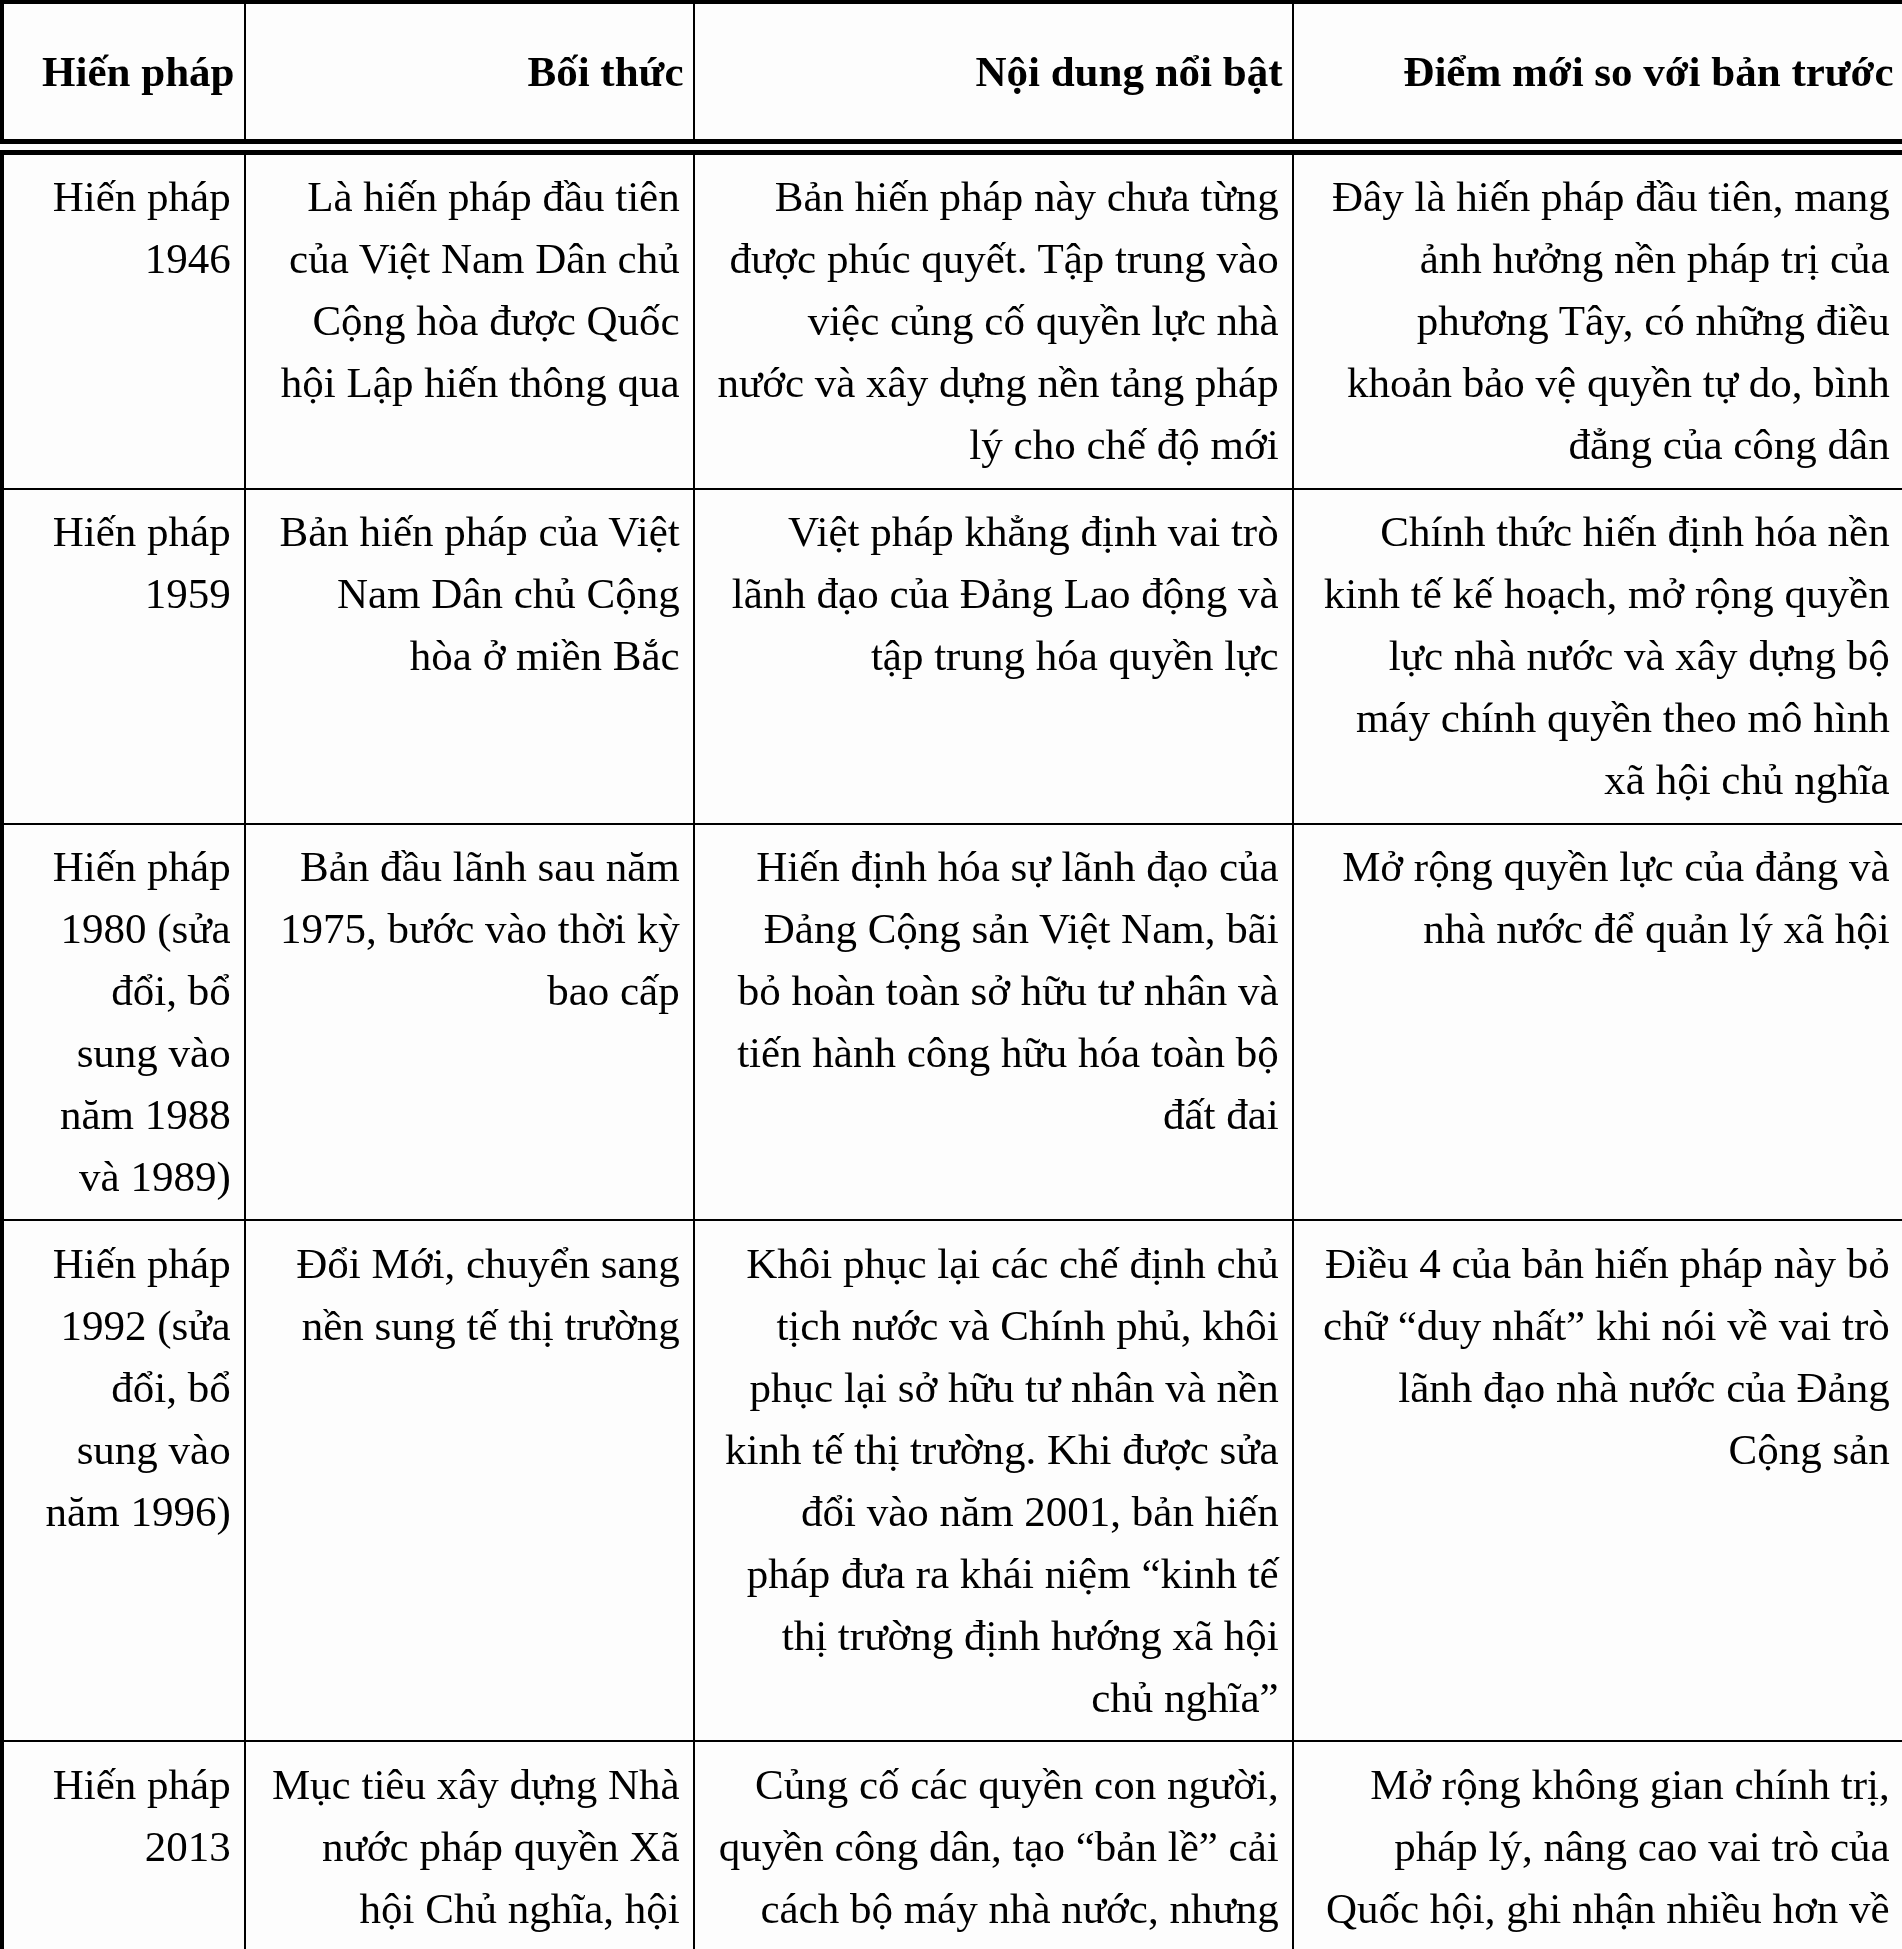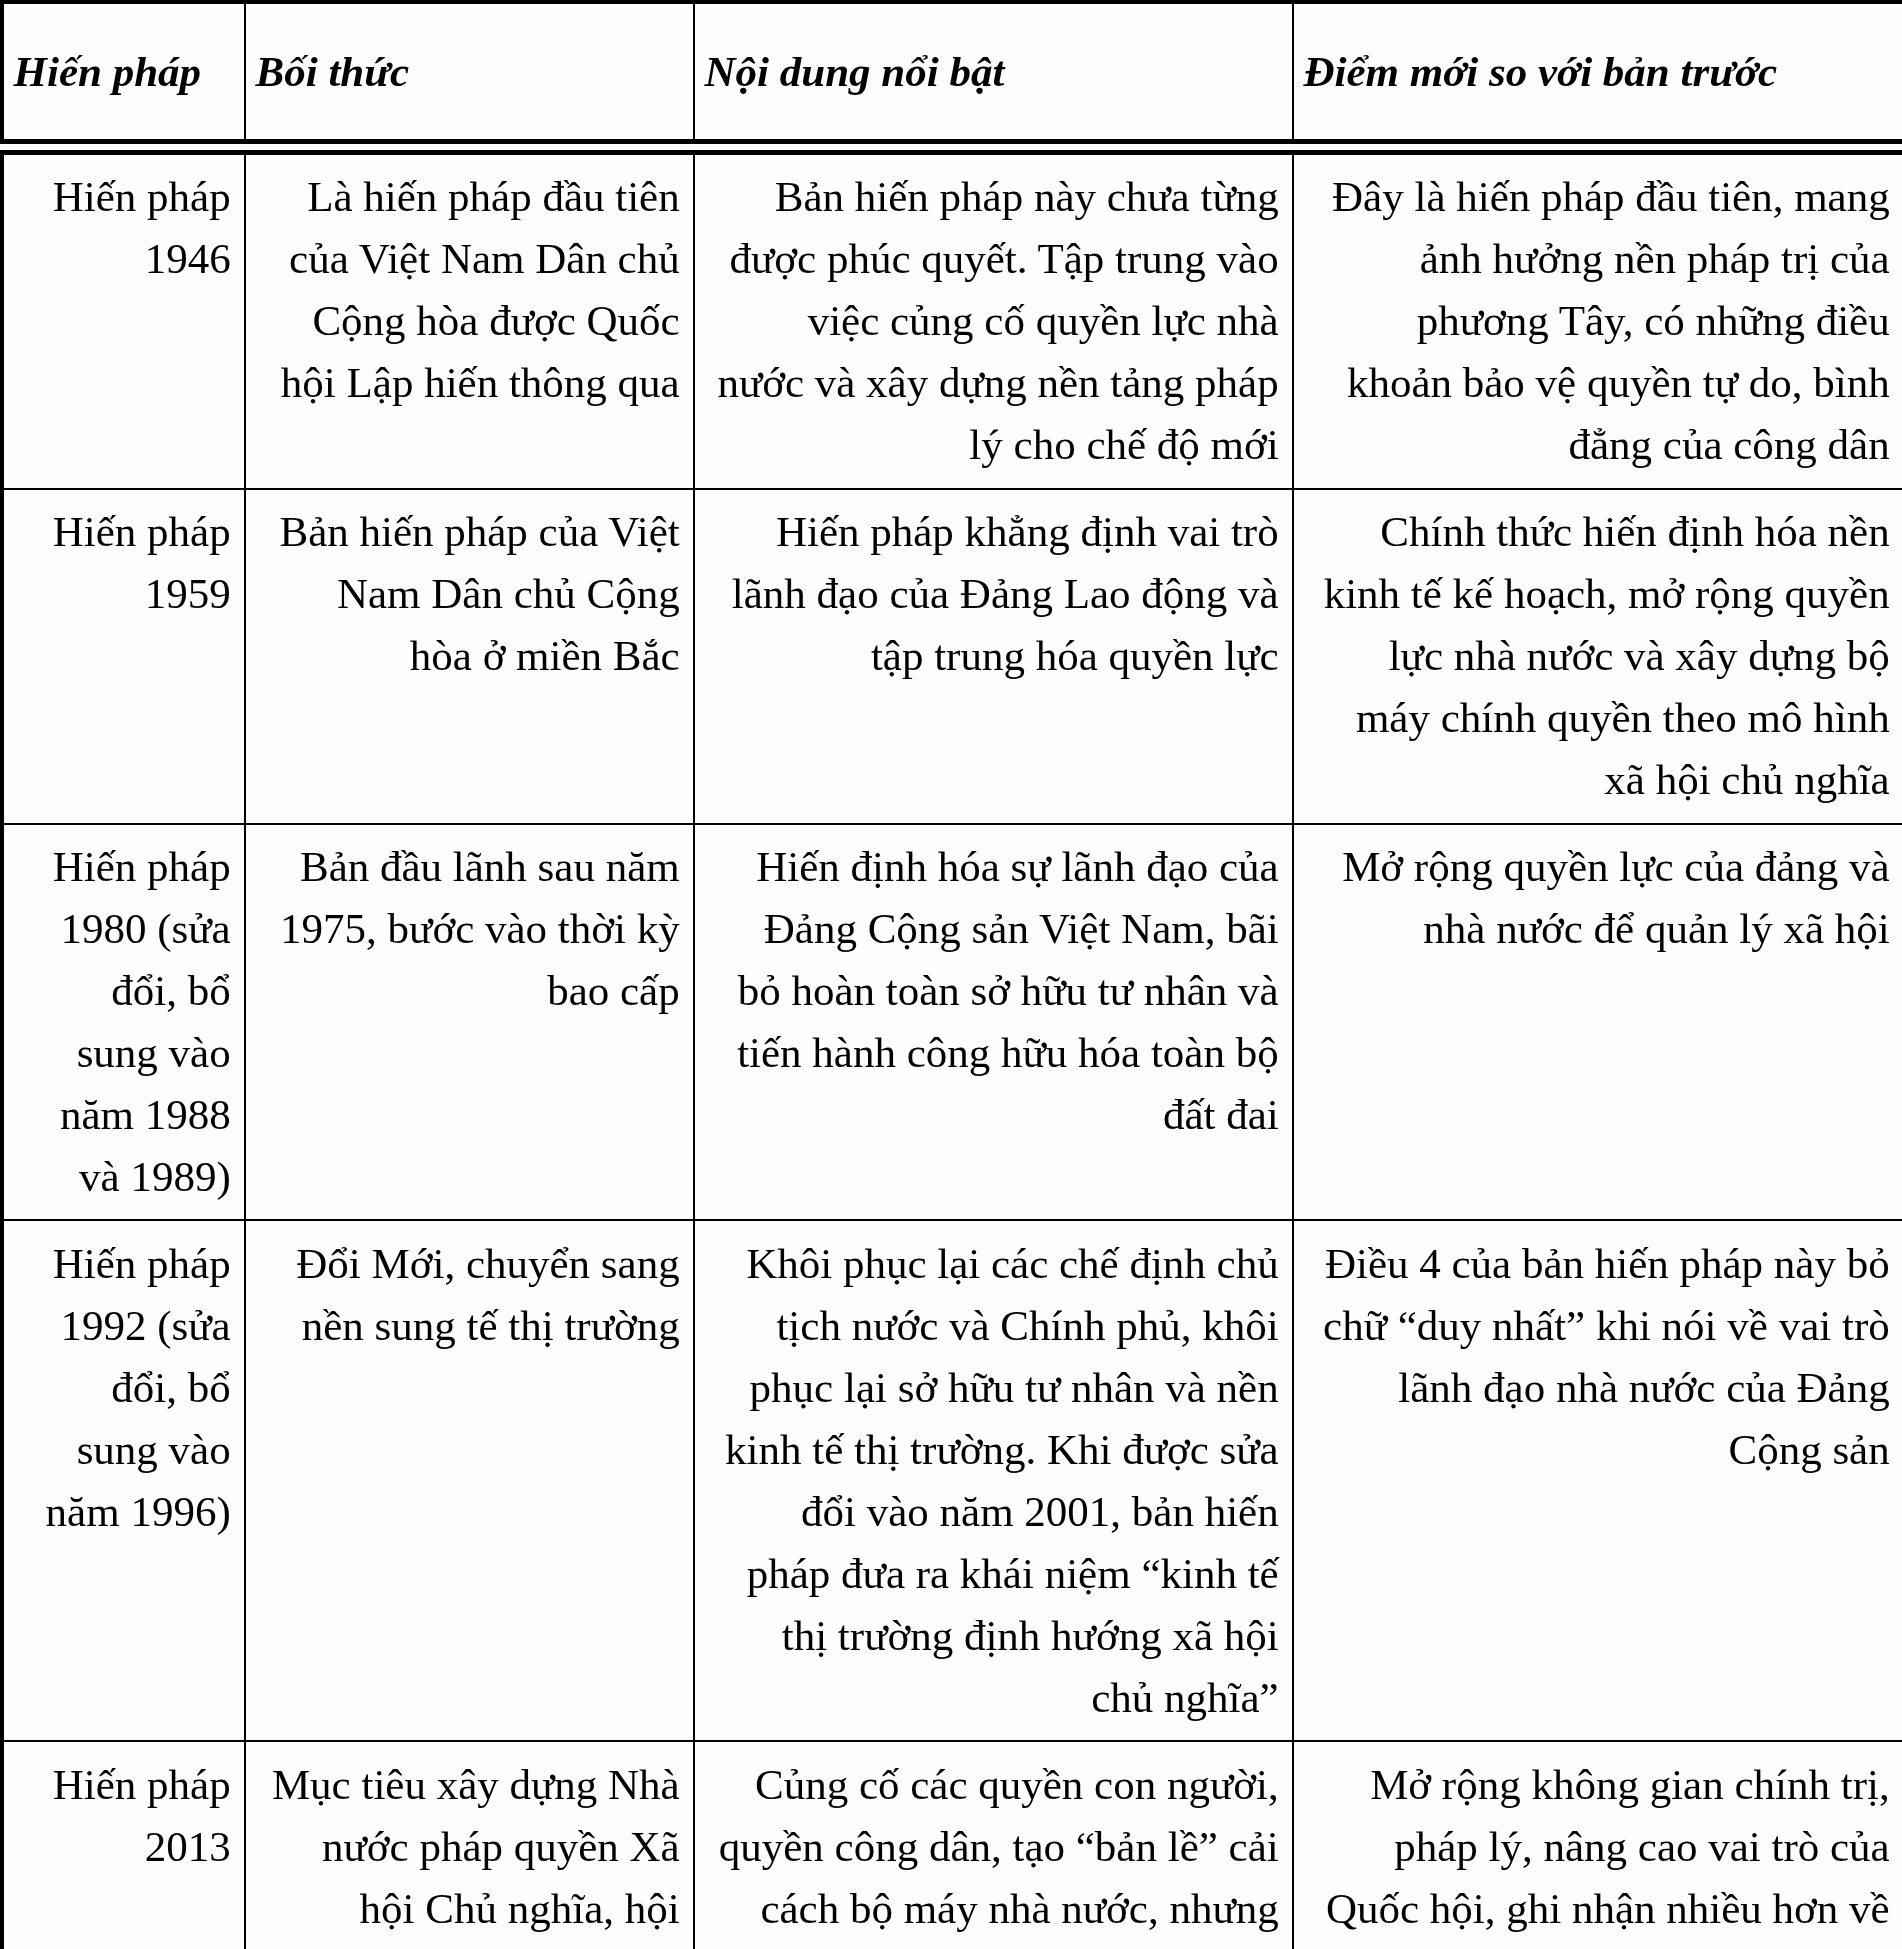--- a/index.html
+++ b/index.html
@@ -27,25 +27,24 @@
 
   th, td {
     border: 2.9px solid #000000;
     font-size: 43px;
     line-height: 62px;
     overflow: hidden;
   }
   thead tr { height: 145px; }
   thead th {
     font-weight: bold;
-    text-align: left;
+    text-align: right;
     vertical-align: middle;
     padding: 5.7px 9.5px;
     border-bottom: 16px double #000000;
-    font-style: italic;
   }
   tbody td {
     text-align: right;
     vertical-align: top;
     padding: 11.4px 13.3px 11.4px 21px;
   }
   tbody tr:nth-child(1) { height: 307px; }
   tbody tr:nth-child(2) { height: 316px; }
   tbody tr:nth-child(3) { height: 380px; }
   tbody tr:nth-child(4) { height: 464px; }
@@ -72,21 +71,21 @@
   <tbody>
       <tr>
         <td>Hiến pháp 1946</td>
         <td>Là hiến pháp đầu tiên của Việt Nam Dân chủ Cộng hòa được Quốc hội Lập hiến thông qua</td>
         <td>Bản hiến pháp này chưa từng được phúc quyết. Tập trung vào việc củng cố quyền lực nhà nước và xây dựng nền tảng pháp lý cho chế độ mới</td>
         <td>Đây là hiến pháp đầu tiên, mang ảnh hưởng nền pháp trị của phương Tây, có những điều khoản bảo vệ quyền tự do, bình đẳng của công dân</td>
       </tr>
       <tr>
         <td>Hiến pháp 1959</td>
         <td>Bản hiến pháp của Việt Nam Dân chủ Cộng hòa ở miền Bắc</td>
-        <td>Hiến pháp khẳng định vai trò lãnh đạo của Đảng Lao động và tập trung hóa quyền lực</td>
+        <td>Việt pháp khẳng định vai trò lãnh đạo của Đảng Lao động và tập trung hóa quyền lực</td>
         <td>Chính thức hiến định hóa nền kinh tế kế hoạch, mở rộng quyền lực nhà nước và xây dựng bộ máy chính quyền theo mô hình xã hội chủ nghĩa</td>
       </tr>
       <tr>
         <td>Hiến pháp 1980 (sửa đổi, bổ sung vào năm 1988 và 1989)</td>
         <td>Bản đầu lãnh sau năm 1975, bước vào thời kỳ bao cấp</td>
         <td>Hiến định hóa sự lãnh đạo của Đảng Cộng sản Việt Nam, bãi bỏ hoàn toàn sở hữu tư nhân và tiến hành công hữu hóa toàn bộ đất đai</td>
         <td>Mở rộng quyền lực của đảng và nhà nước để quản lý xã hội</td>
       </tr>
       <tr>
         <td>Hiến pháp 1992 (sửa đổi, bổ sung vào năm 1996)</td>

